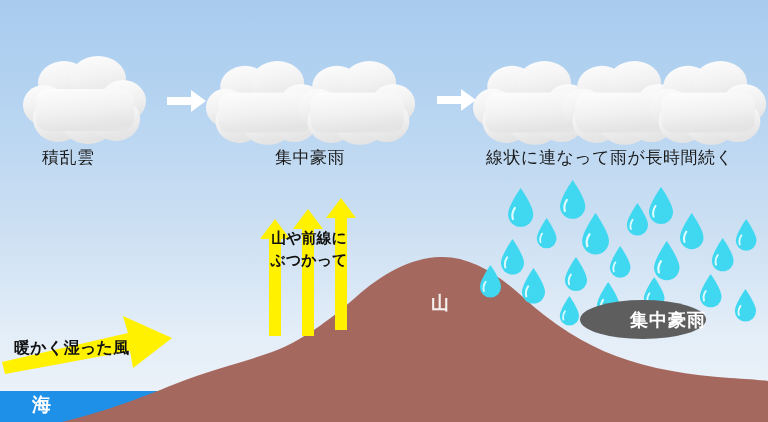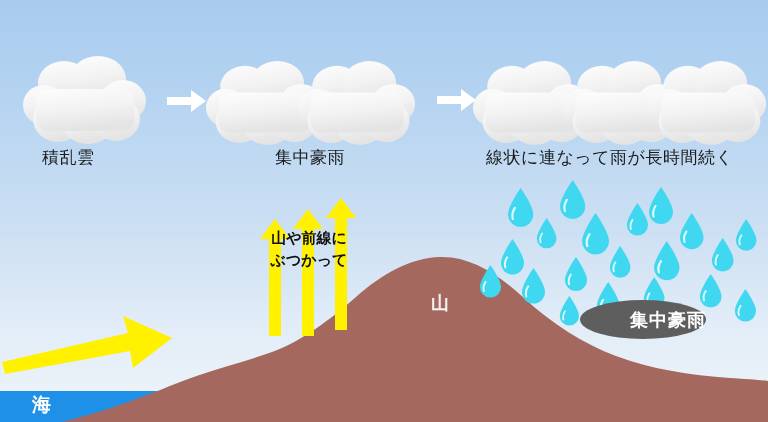--- a/index.html
+++ b/index.html
@@ -295,20 +295,21 @@
   <div class="updraft-text">
     <span>山や前線に</span>
     <span>ぶつかって</span>
   </div>
 
   <div class="wind-arrow">
     <svg width="175" height="62" viewBox="0 0 175 62">
       <path d="M2,50 L128,21 L123,4 L172,26 L133,56 L130,39 L5,62 Z" fill="#fff100"></path>
     </svg>
   </div>
+  <span class="wind-text">暖かく湿った風</span>
 
   <div id="rain-layer">
       <div class="drop" style="left: 507.35px; top: 188px;">
         <svg width="27.3" height="39.9" viewBox="0 0 26 38">
           <path d="M13,0 C13,0 25,17 25,25 A12,12 0 0 1 1,25 C1,17 13,0 13,0 Z" fill="#40d8f0"></path>
           <path d="M7.5,19 C5.2,22.5 4.6,26.5 5.6,29.6" stroke="#e8fdff" stroke-width="2.1" stroke-linecap="round" fill="none" opacity="0.95"></path>
         </svg>
       </div>
       <div class="drop" style="left: 559.35px; top: 180px;">
         <svg width="27.3" height="39.9" viewBox="0 0 26 38">

